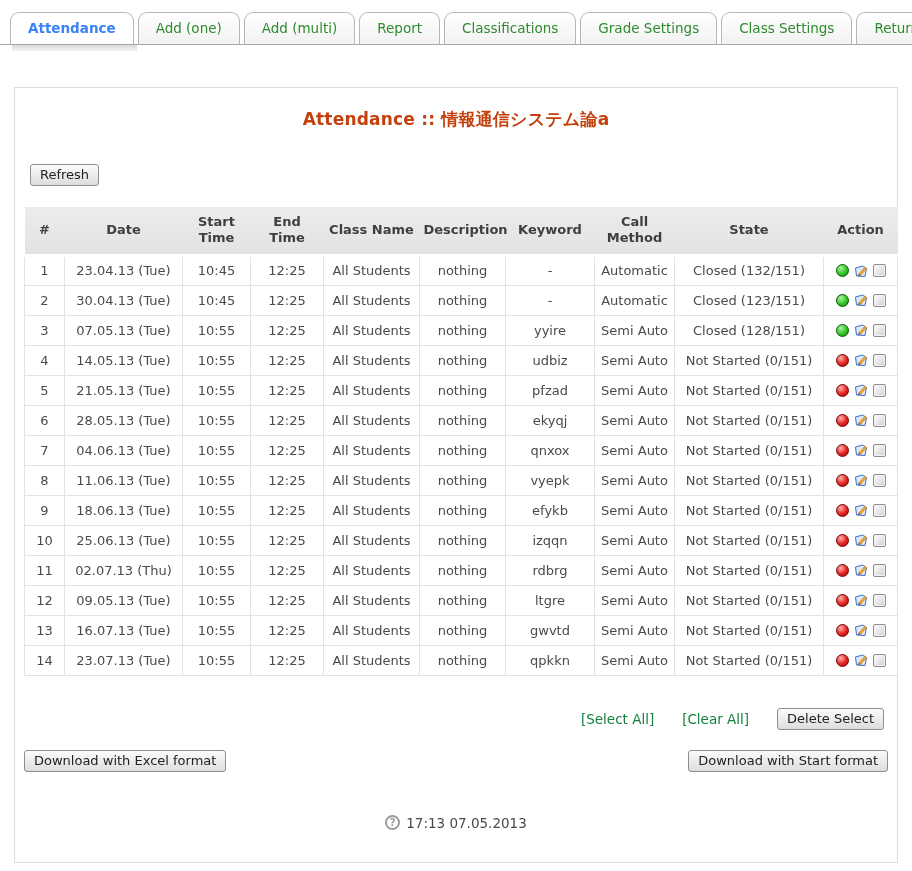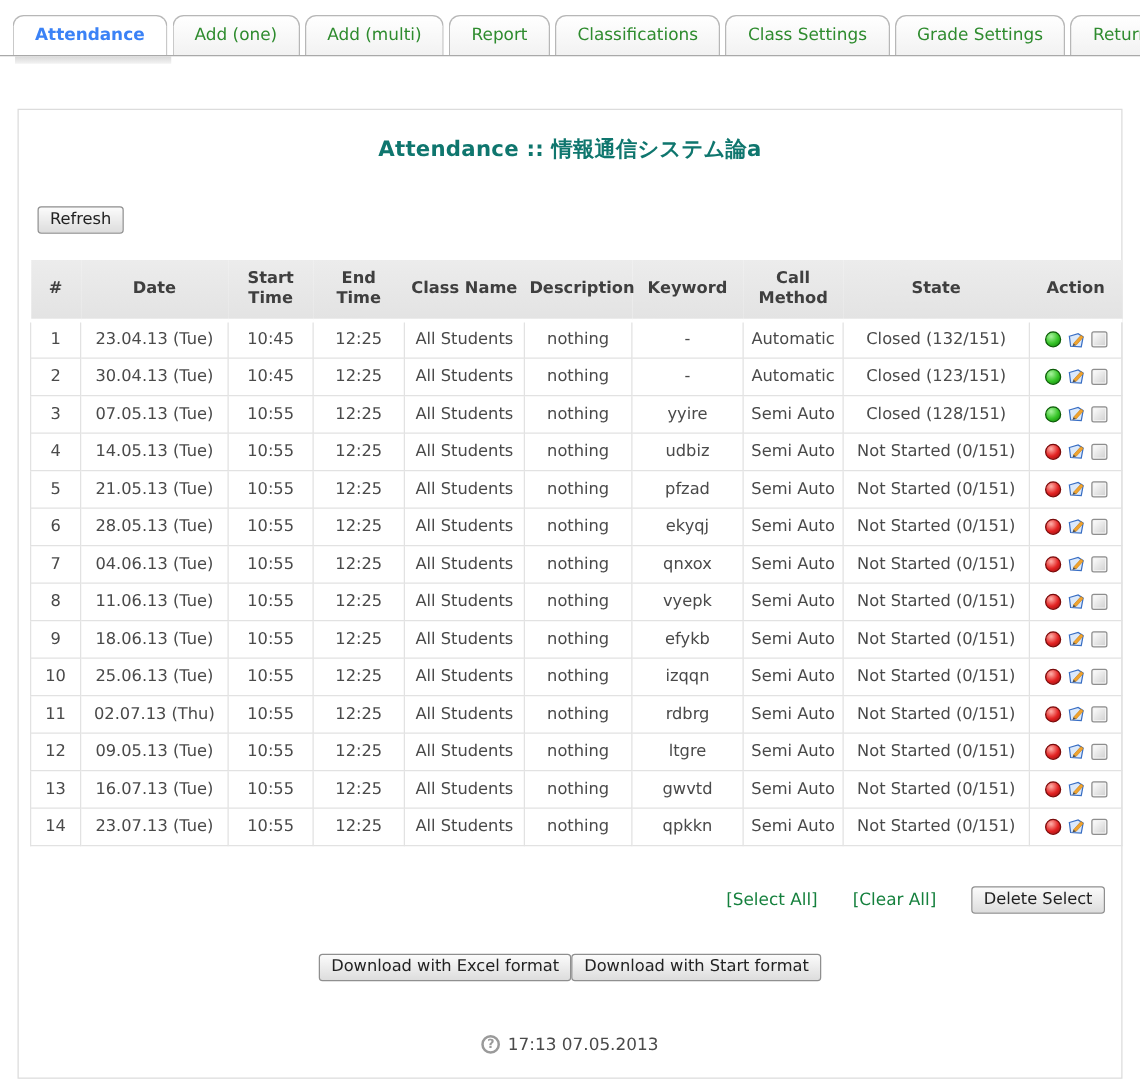--- a/index.html
+++ b/index.html
@@ -15,21 +15,21 @@
     cursor: pointer; position: relative; white-space: nowrap;
   }
   .tab.active { color: #3b82f6; font-weight: bold; background: #ffffff; }
   .tab.active::after {
     content: ""; position: absolute; left: 1px; right: -4px; bottom: -7px; height: 6px;
     background: linear-gradient(#d9d9d9, #f3f3f3);
   }
 
   
   .panel { margin: 42px 14px 0 14px; border: 1px solid #dcdcdc; padding: 20px 9px 10px; height: 776px; background: #fff; }
-  .page-title { text-align: center; font-size: 17px; font-weight: bold; color: #0f766e; letter-spacing: 0.2px; }
+  .page-title { text-align: center; font-size: 17px; font-weight: bold; color: #c2410c; letter-spacing: 0.2px; }
 
   button.btn {
     font-family: "DejaVu Sans", "Liberation Sans", sans-serif; font-size: 13px; color: #222;
     padding: 2px 9px 3px; border: 1px solid #8f8f8f; border-radius: 3px;
     background: linear-gradient(#fbfbfb, #dddddd); cursor: pointer;
   }
   .refresh-wrap { margin: 33px 0 0 6px; }
 
   
   table.sessions { width: 100%; margin-top: 21px; border-collapse: collapse; table-layout: fixed; font-size: 13px; }
@@ -57,21 +57,21 @@
   .orb.red   { background: radial-gradient(circle at 35% 28%, #ffb3ac, #e32222 55%, #8f0d0d); border: 1px solid #7a0b0b; }
   .edit-icon { display: inline-block; width: 14px; height: 14px; cursor: pointer; }
   .checkbox {
     display: inline-block; width: 13px; height: 13px; border: 1px solid #8e8e8e; border-radius: 2px;
     background: linear-gradient(135deg, #ffffff, #cfcfcf); box-shadow: inset 0 0 0 1px #f2f2f2; cursor: pointer;
   }
 
   
   .select-row { margin: 32px 4px 0 0; display: flex; justify-content: flex-end; align-items: center; gap: 28px; font-size: 13.5px; }
   .green-link { color: #15803d; cursor: pointer; }
-  .downloads { margin-top: 32px; display: flex; justify-content: center; }
+  .downloads { margin-top: 20px; display: flex; justify-content: space-between; }
   .footer-time { margin-top: 43px; display: flex; justify-content: center; align-items: center; gap: 6px; font-size: 13.5px; color: #4a4a4a; }
   .help-icon {
     display: inline-flex; align-items: center; justify-content: center;
     width: 15px; height: 15px; border: 2px solid #9a9a9a; border-radius: 50%;
     color: #9a9a9a; font-size: 10px; font-weight: bold; cursor: pointer;
   }
 </style>
 </head>
 <body>
 
@@ -85,24 +85,24 @@
     <div class="tab">
     <span>Add (multi)</span>
   </div>
     <div class="tab">
     <span>Report</span>
   </div>
     <div class="tab">
     <span>Classifications</span>
   </div>
     <div class="tab">
+    <span>Grade Settings</span>
+  </div>
+    <div class="tab">
     <span>Class Settings</span>
-  </div>
-    <div class="tab">
-    <span>Grade Settings</span>
   </div>
     <div class="tab">
     <span>Return to Course</span>
   </div>
   </div>
 
 <div class="panel">
   <h1 class="page-title">Attendance :: 情報通信システム論a</h1>
 
   <div class="refresh-wrap">

